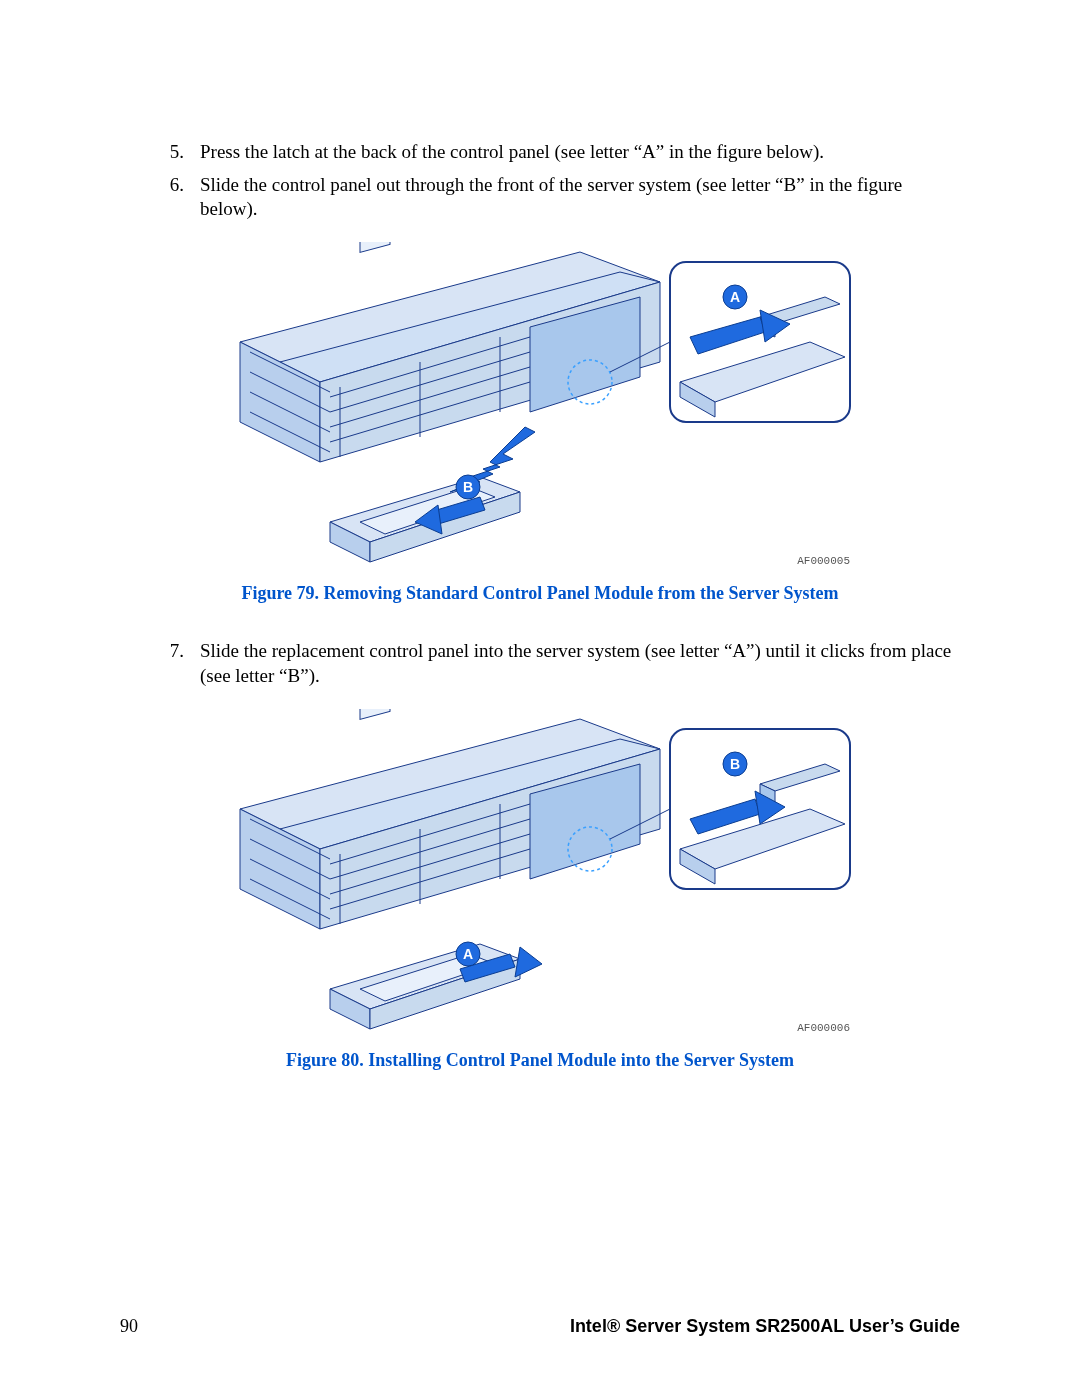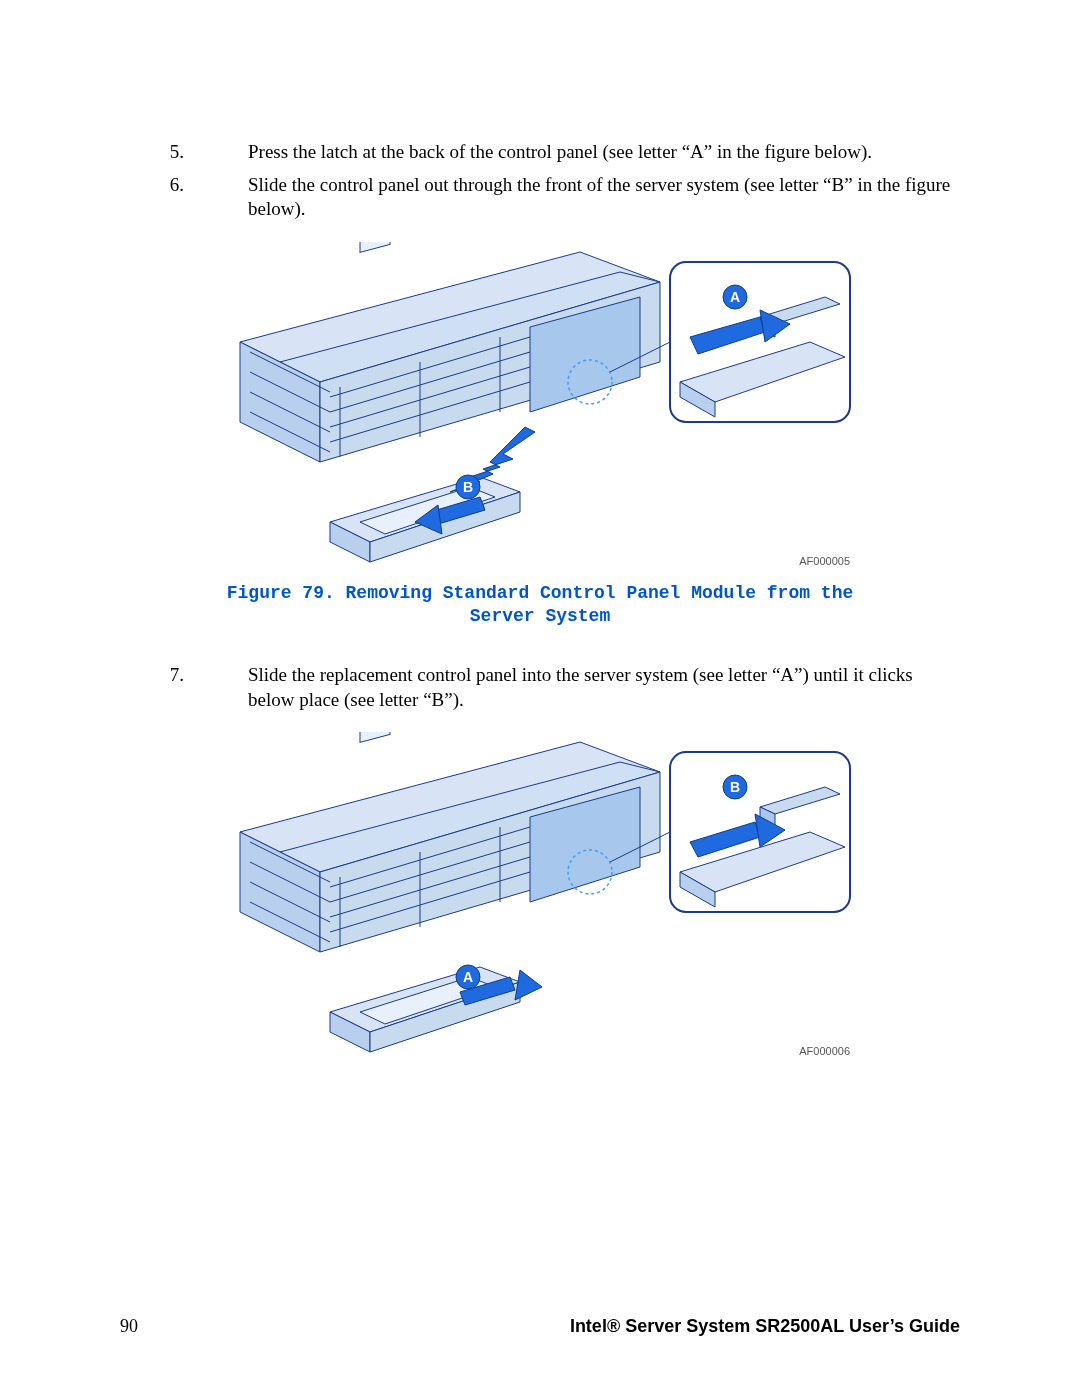--- a/index.html
+++ b/index.html
@@ -31,43 +31,42 @@
     margin-bottom: 8px;
   }
   .list-num {
     width: 24px;
     flex-shrink: 0;
     text-align: right;
     margin-right: 16px;
   }
   .list-text {
     flex: 1;
-    margin-left: 48px;
   }
   .figure {
     margin: 20px auto 10px auto;
     width: 640px;
     height: 330px;
     position: relative;
   }
   .figure svg {
     width: 100%;
     height: 100%;
   }
   .fig-label {
     position: absolute;
     right: 10px;
     bottom: 5px;
-    font-family: Liberation Sans, sans-serif;
+    font-family: Liberation Mono, monospace;
     font-size: 11px;
     color: #555;
     margin-top: 32px;
   }
   .fig-caption {
-    font-family: Liberation Mono, monospace;
+    font-family: Liberation Serif, serif;
     font-weight: bold;
     color: #0055cc;
     text-align: center;
     font-size: 18px;
     line-height: 1.3;
     margin: 8px 80px 34px 80px;
   }
   .footer {
     position: absolute;
     left: 120px;
@@ -180,21 +179,21 @@
       <circle cx="248" cy="245" r="12" fill="#1f6adf" stroke="#0b3d91"></circle>
       <text x="248" y="250" text-anchor="middle" class="callout-letter">B</text>
     </svg>
     <div class="fig-label">AF000005</div>
   </div>
   <div class="fig-caption">Figure 79. Removing Standard Control Panel Module from the Server System</div>
 
   <div class="list">
     <div class="list-item">
       <div class="list-num">7.</div>
-      <div class="list-text">Slide the replacement control panel into the server system (see letter “A”) until it clicks below place (see letter “B”).</div>
+      <div class="list-text">Slide the replacement control panel into the server system (see letter “A”) until it clicks from place (see letter “B”).</div>
     </div>
   </div>
 
   <div class="figure">
     <svg viewBox="0 0 640 330">
       <g stroke="#1a3a8a" stroke-width="1" fill="none">
         <polygon points="20,100 360,10 440,40 100,140" fill="#d8e4f5"></polygon>
         <polygon points="60,120 400,30 440,40 100,140" fill="#cfe0f5"></polygon>
         <polygon points="20,100 100,140 100,220 20,180" fill="#b8cfed"></polygon>
         <polygon points="100,140 440,40 440,120 100,220" fill="#c8daee"></polygon>
@@ -240,18 +239,19 @@
 
       <g fill="#1f6adf" stroke="#0b3d91" stroke-width="1">
         <polygon points="240,260 290,245 295,258 245,273"></polygon>
         <polygon points="300,238 322,255 295,268"></polygon>
       </g>
       <circle cx="248" cy="245" r="12" fill="#1f6adf" stroke="#0b3d91"></circle>
       <text x="248" y="250" text-anchor="middle" class="callout-letter">A</text>
     </svg>
     <div class="fig-label">AF000006</div>
   </div>
+  <div class="fig-caption">Figure 80. Installing Control Panel Module into the Server System</div>
 
   <div class="footer">
     <span>90</span>
     <span class="title">Intel® Server System SR2500AL User’s Guide</span>
   </div>
 </div>
 
 </body></html>

